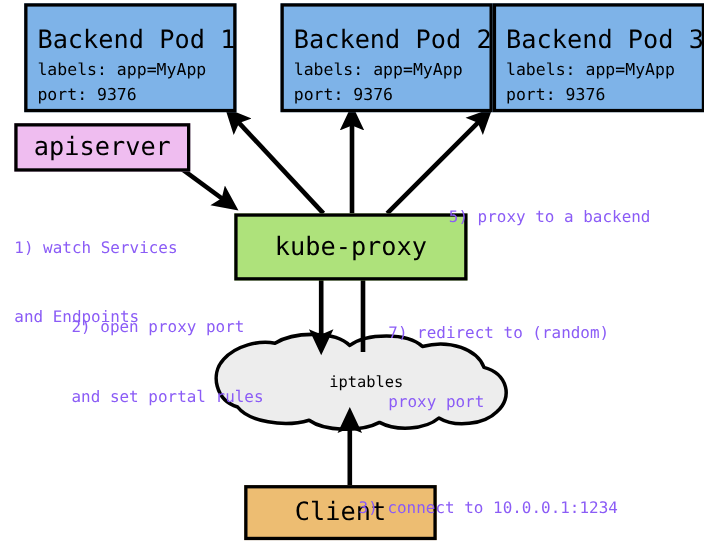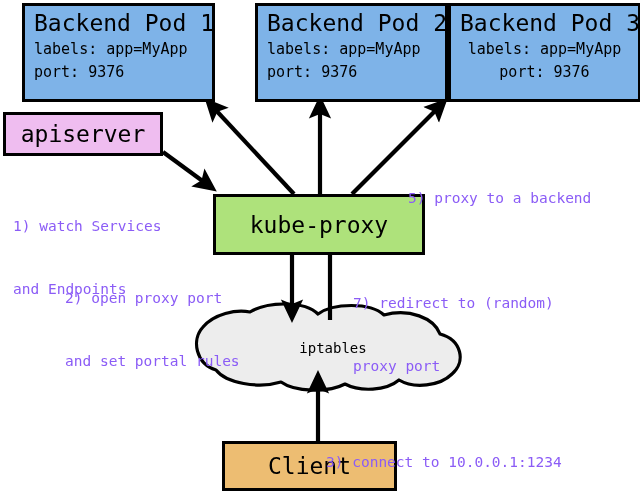--- a/index.html
+++ b/index.html
@@ -24,21 +24,21 @@
   }
   .node {
     position: absolute;
     border: 3px solid #000000;
     box-sizing: border-box;
     display: flex;
     flex-direction: column;
     z-index: 3;
   }
   .pod-box {
-    padding: 2px 9px 4px 9px;
+    padding: 16px 9px 4px 9px;
     justify-content: flex-start;
   }
   .pod-title {
     font-size: 23px;
     line-height: 30px;
     letter-spacing: 0px;
     white-space: nowrap;
   }
   .pod-line {
     font-size: 15px;
@@ -116,27 +116,27 @@
   <div class="pod-line">labels: app=MyApp</div>
   <div class="pod-line">port: 9376</div>
 </div>
 
 <div class="node pod-box" style="left:235px; top:3px; width:193px; height:99px; background:#7EB3E8;margin-left:20px;">
   <div class="pod-title">Backend Pod 2</div>
   <div class="pod-line">labels: app=MyApp</div>
   <div class="pod-line">port: 9376</div>
 </div>
 
-<div class="node pod-box" style="left:448px; top:3px; width:193px; height:99px; background:#7EB3E8;text-align:center;">
+<div class="node pod-box" style="left:448px; top:3px; width:193px; height:99px; background:#7EB3E8;">
   <div class="pod-title">Backend Pod 3</div>
   <div class="pod-line">labels: app=MyApp</div>
   <div class="pod-line">port: 9376</div>
 </div>
 
-<div class="node center-box" style="left:3px; top:112px; width:160px; height:44px; background:#EFBDF0;">
+<div class="node center-box" style="left:13px; top:112px; width:160px; height:44px; background:#EFBDF0;">
   <div class="lbl">apiserver</div>
 </div>
 
 <div class="node center-box" style="left:213px; top:194px; width:212px; height:61px; background:#AEE27B;">
   <div class="lbl">kube-proxy</div>
 </div>
 
 <div class="cloud-label" style="left:273px; top:339px; width:120px; text-align:center;">iptables</div>
 
 <div class="node center-box" style="left:222px; top:441px; width:175px; height:50px; background:#EDBD72;">

